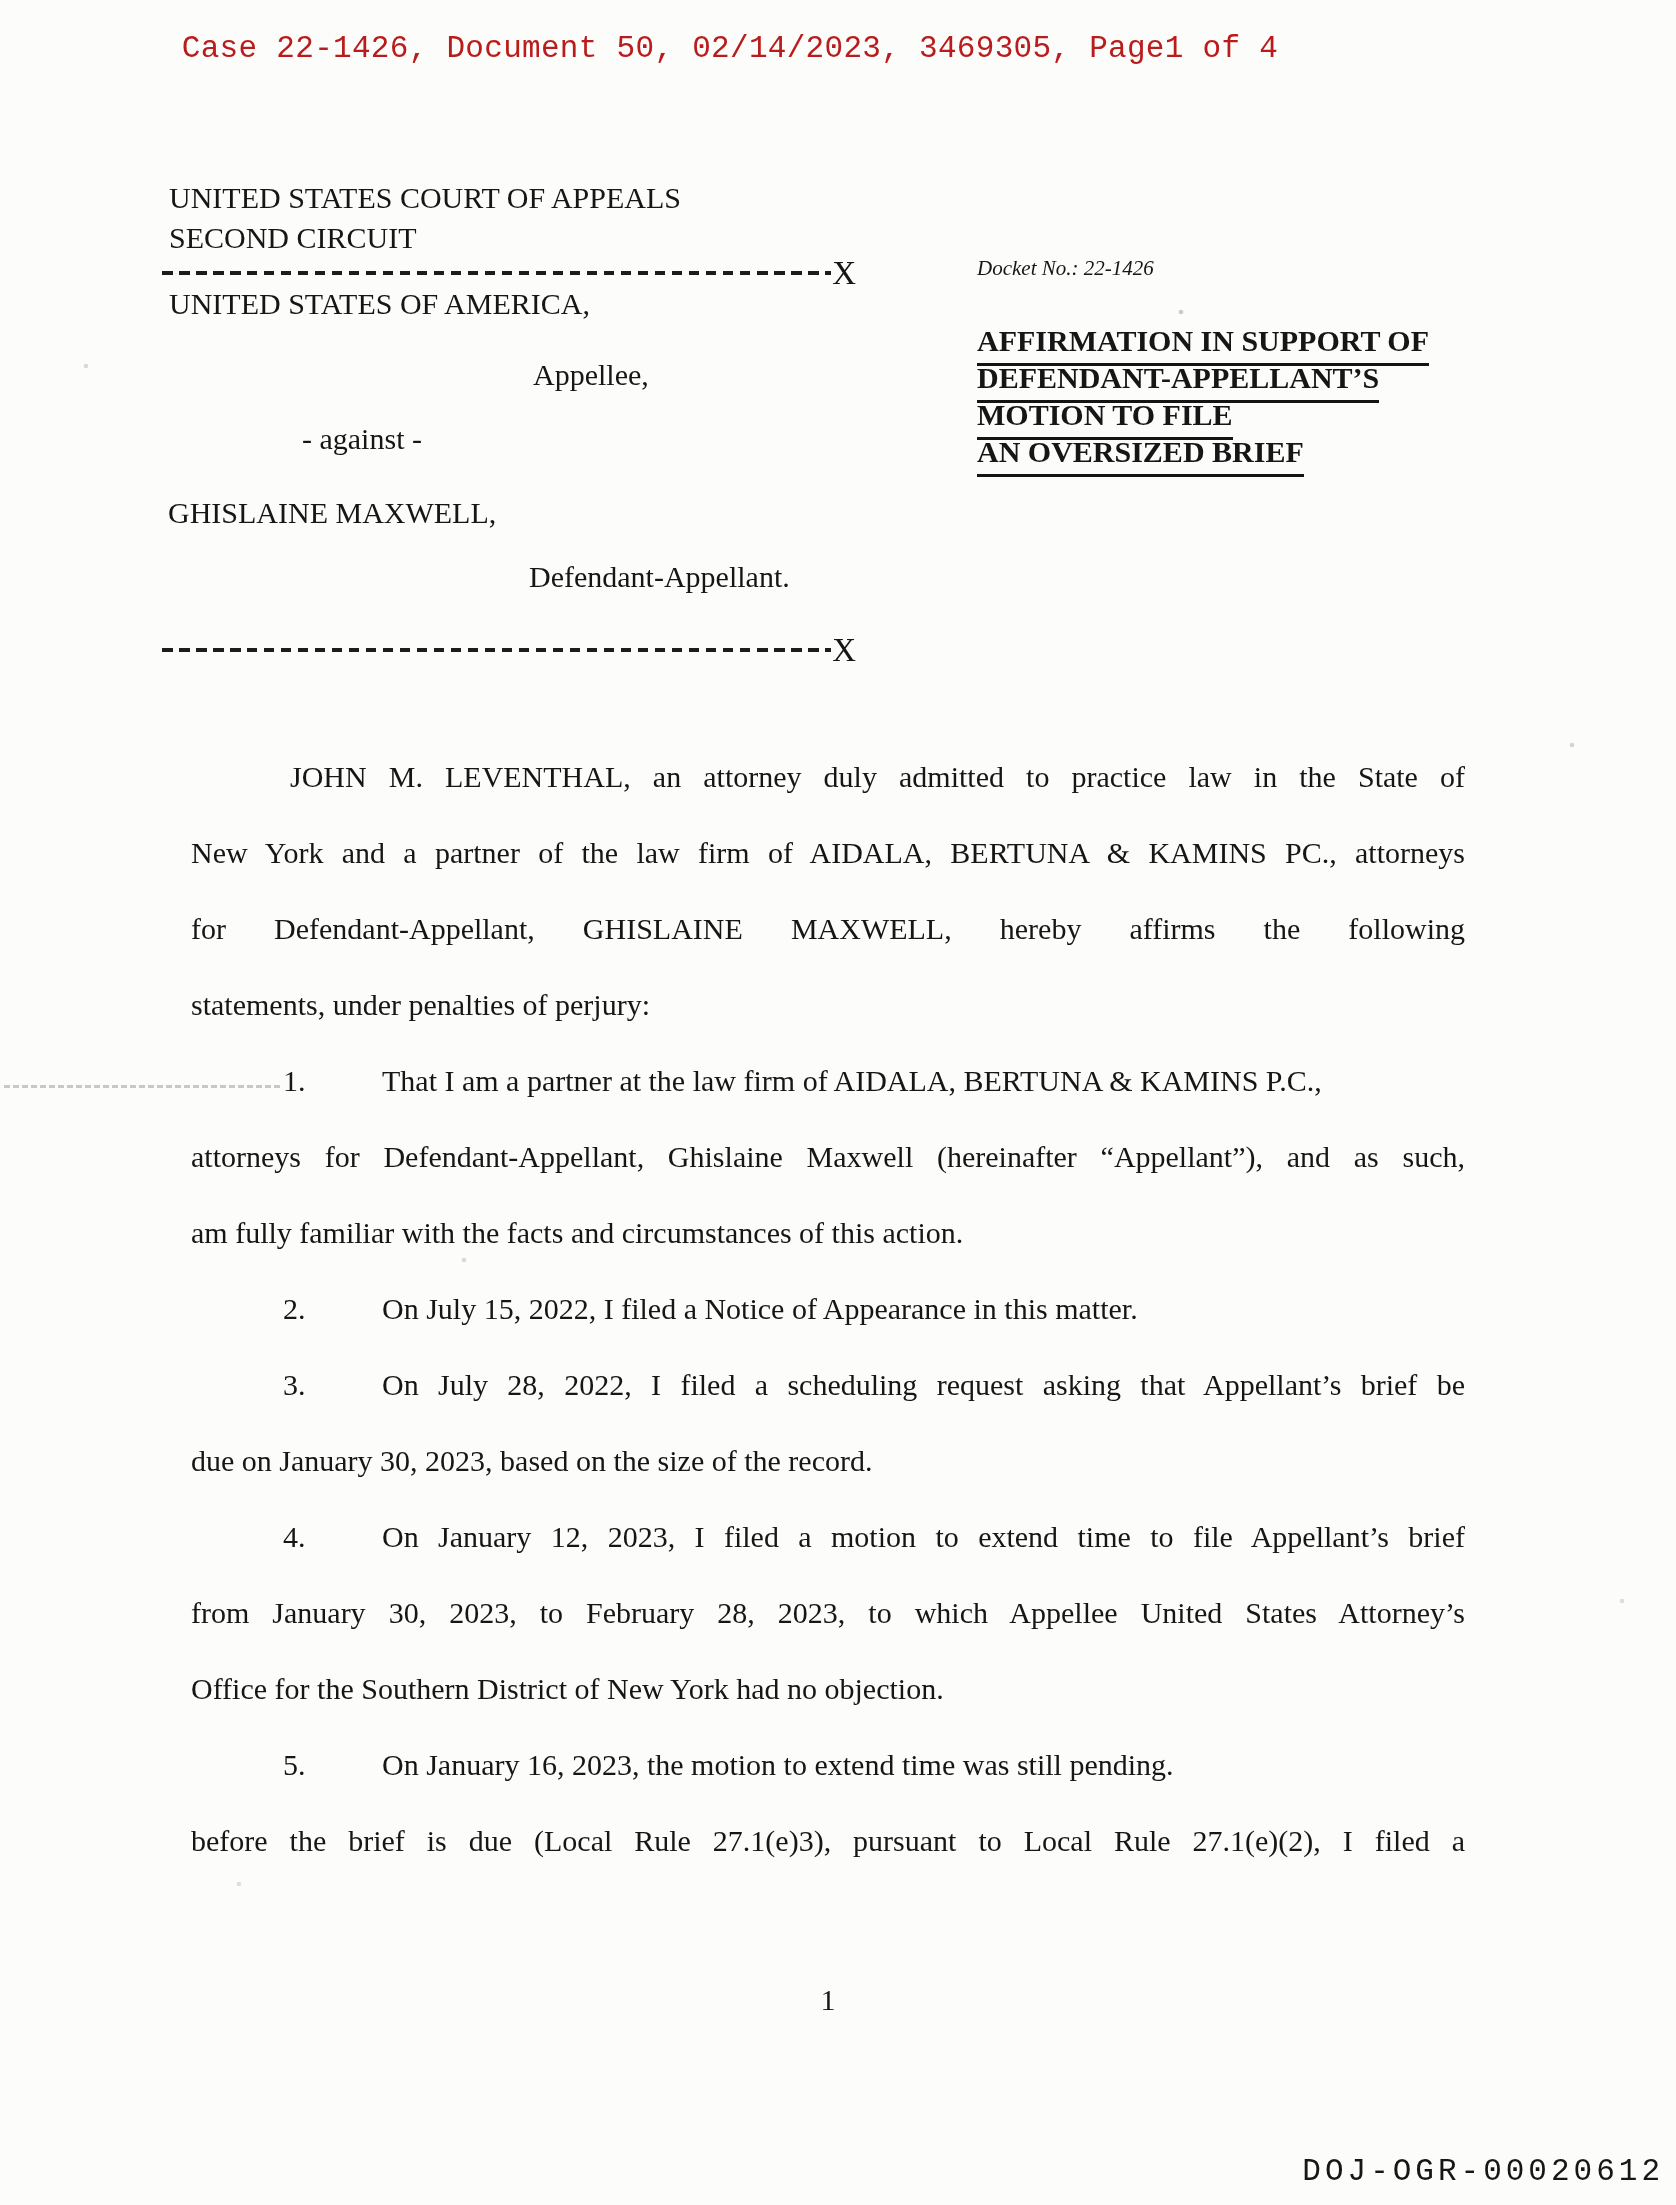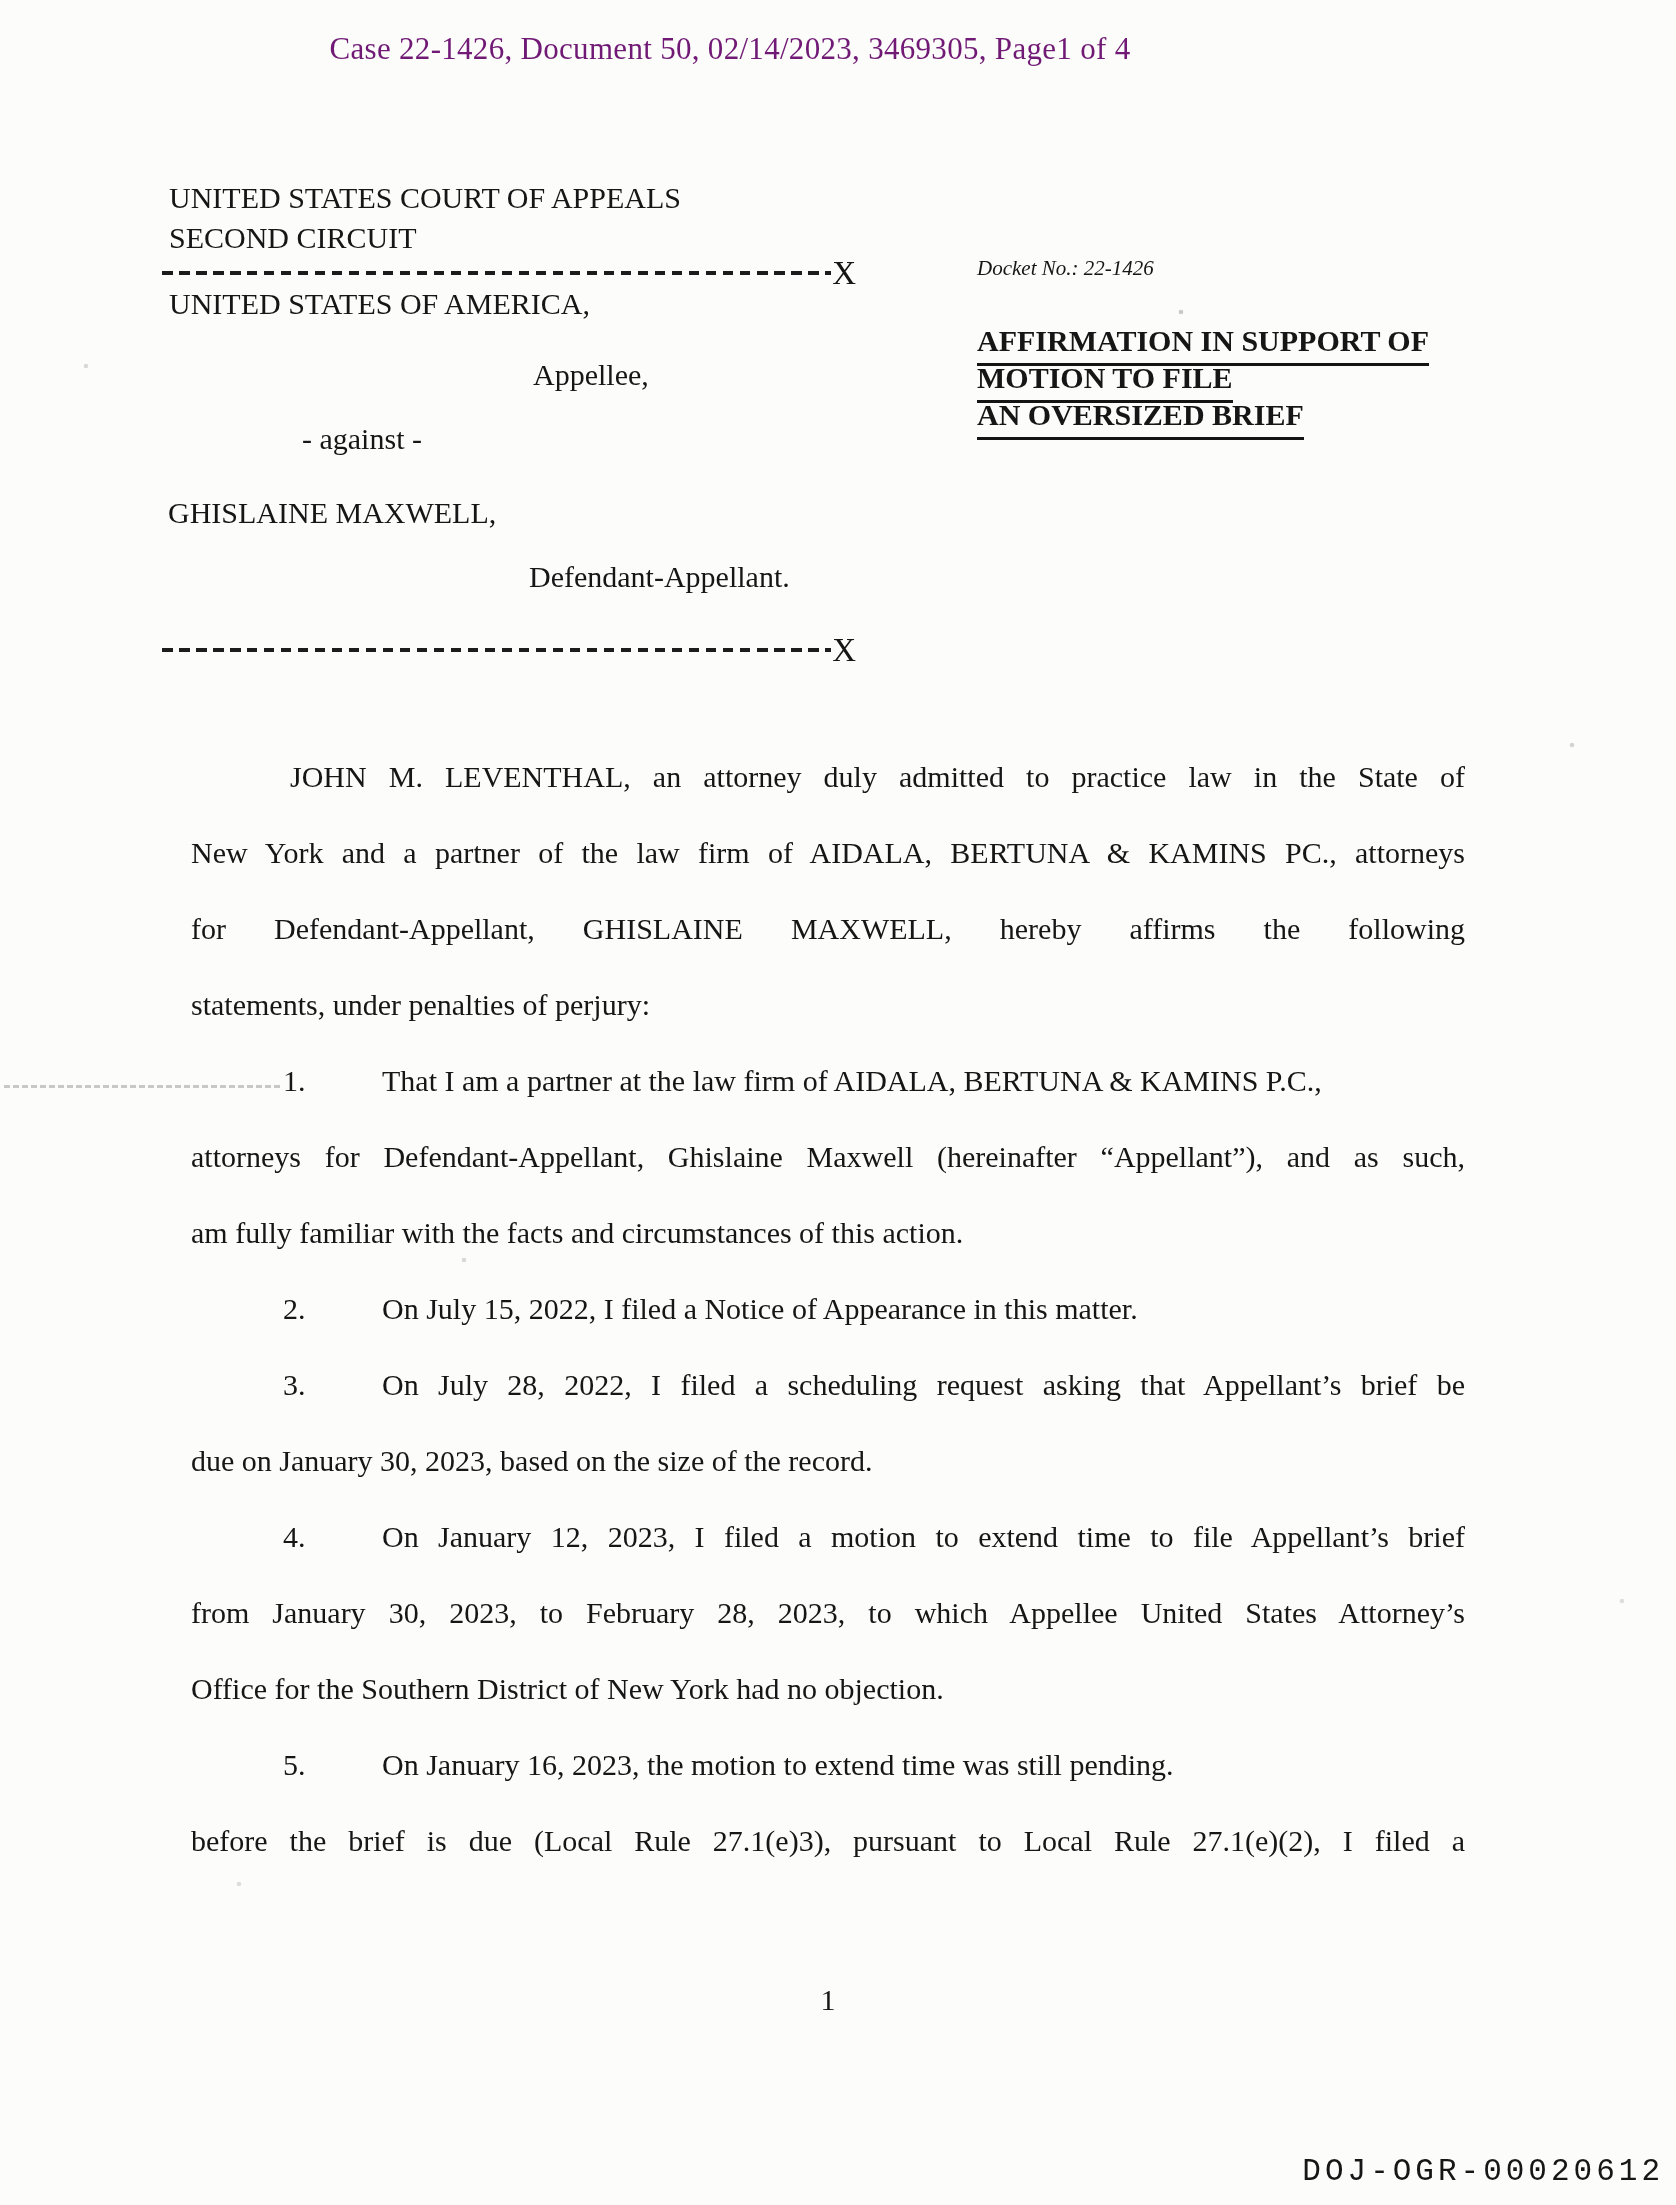--- a/index.html
+++ b/index.html
@@ -9,23 +9,23 @@
     background:#fcfcfb;
     font-family:"Liberation Serif","DejaVu Serif",serif;
     color:#161616;
     overflow:hidden;
   }
   .abs{position:absolute;white-space:nowrap;line-height:1;}
   
   .stamp{
     top:33px;left:0;width:1460px;
     text-align:center;
-    font-family:Liberation Serif, serif;
+    font-family:Liberation Mono, monospace;
     font-size:31px;
-    color:#701a75;
+    color:#b91c1c;
     letter-spacing:0.3px;
   }
   
   .cap{font-size:30px;}
   .dashrow{
     position:absolute;left:162px;width:703px;height:34px;
     display:flex;align-items:center;
   }
   .dashes{
     width:669px;height:4.6px;flex:0 0 669px;
@@ -99,20 +99,21 @@
   <div class="abs cap" style="top:562px;left:529px;">Defendant-Appellant.</div>
 
   <div class="dashrow" style="top:633px;">
       <div class="dashes"></div>
       <span class="xmark">X</span>
     </div>
 
   <div class="abs docket" style="top:258px;left:977px;">Docket No.: 22-1426</div>
   <div class="abs titleblock" style="top:322px;left:977px;">
     <div class="tl"><span>AFFIRMATION IN SUPPORT OF</span></div>
+    <div class="tl"><span>DEFENDANT-APPELLANT’S</span></div>
     <div class="tl"><span>MOTION TO FILE</span></div>
     <div class="tl"><span>AN OVERSIZED BRIEF</span></div>
   </div>
 
   <div class="body">
     <div class="bl j t"><b>JOHN M. LEVENTHAL</b><span>, an attorney duly admitted to practice law in the State of</span></div>
     <div class="bl j"><span>New York and a partner of the law firm of </span><b>AIDALA, BERTUNA &amp; KAMINS PC</b><span>., attorneys</span></div>
     <div class="bl j"><span>for Defendant-Appellant, </span><b>GHISLAINE MAXWELL</b><span>, hereby affirms the following</span></div>
     <div class="bl"><span>statements, under penalties of perjury:</span></div>
 

